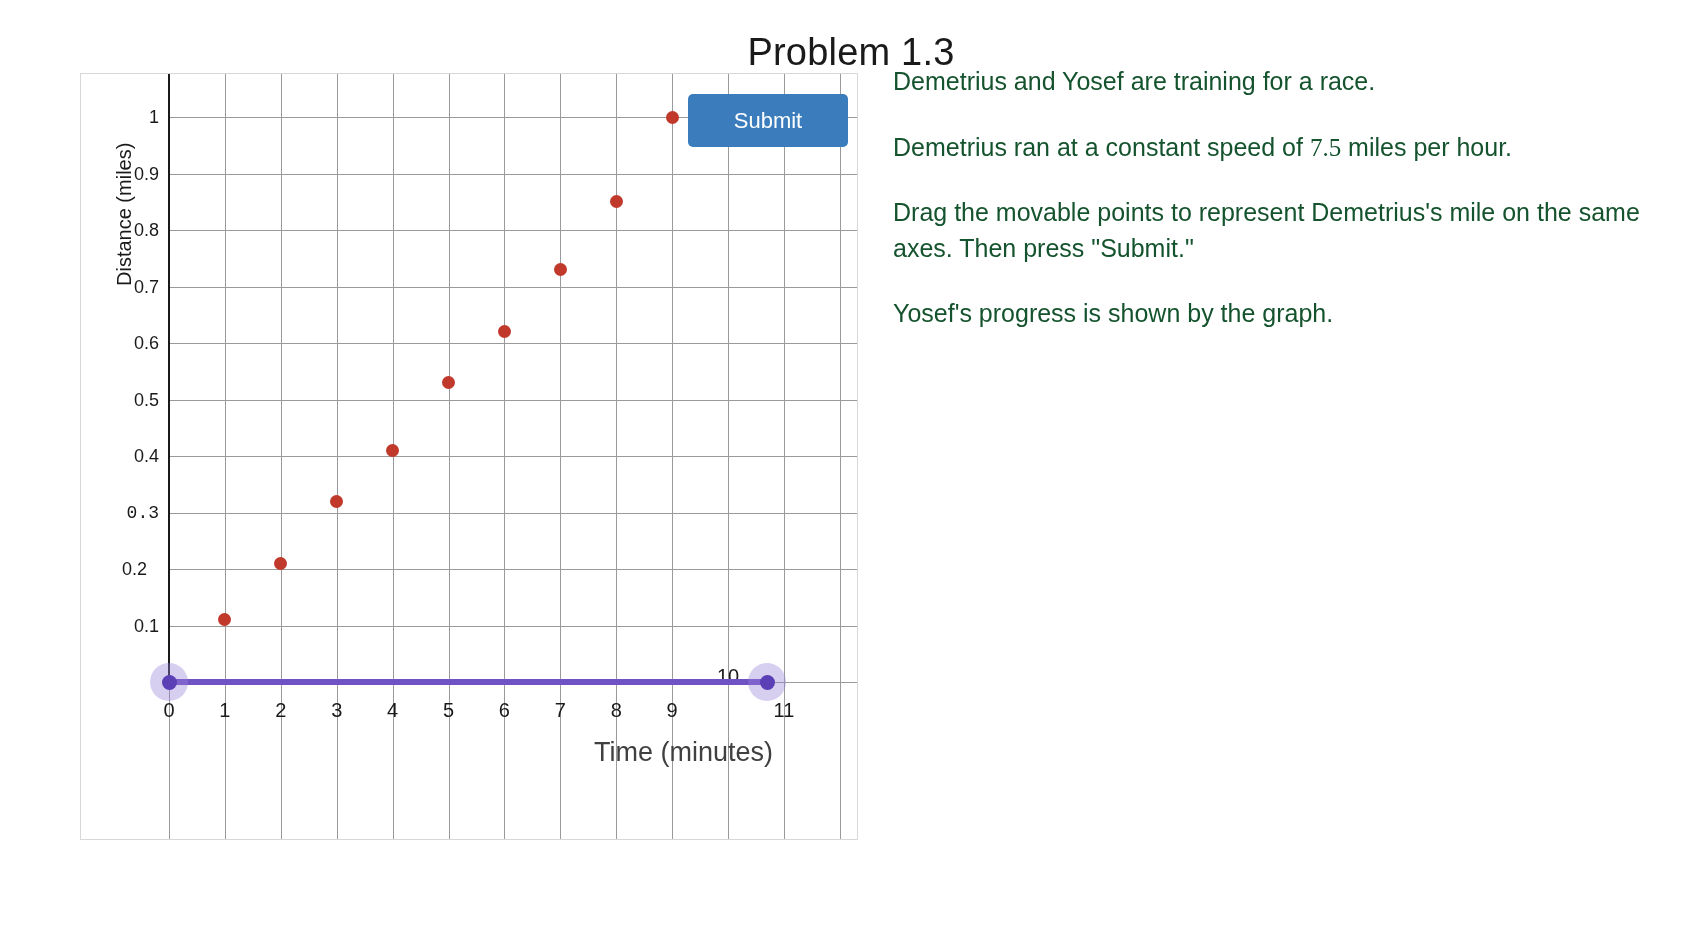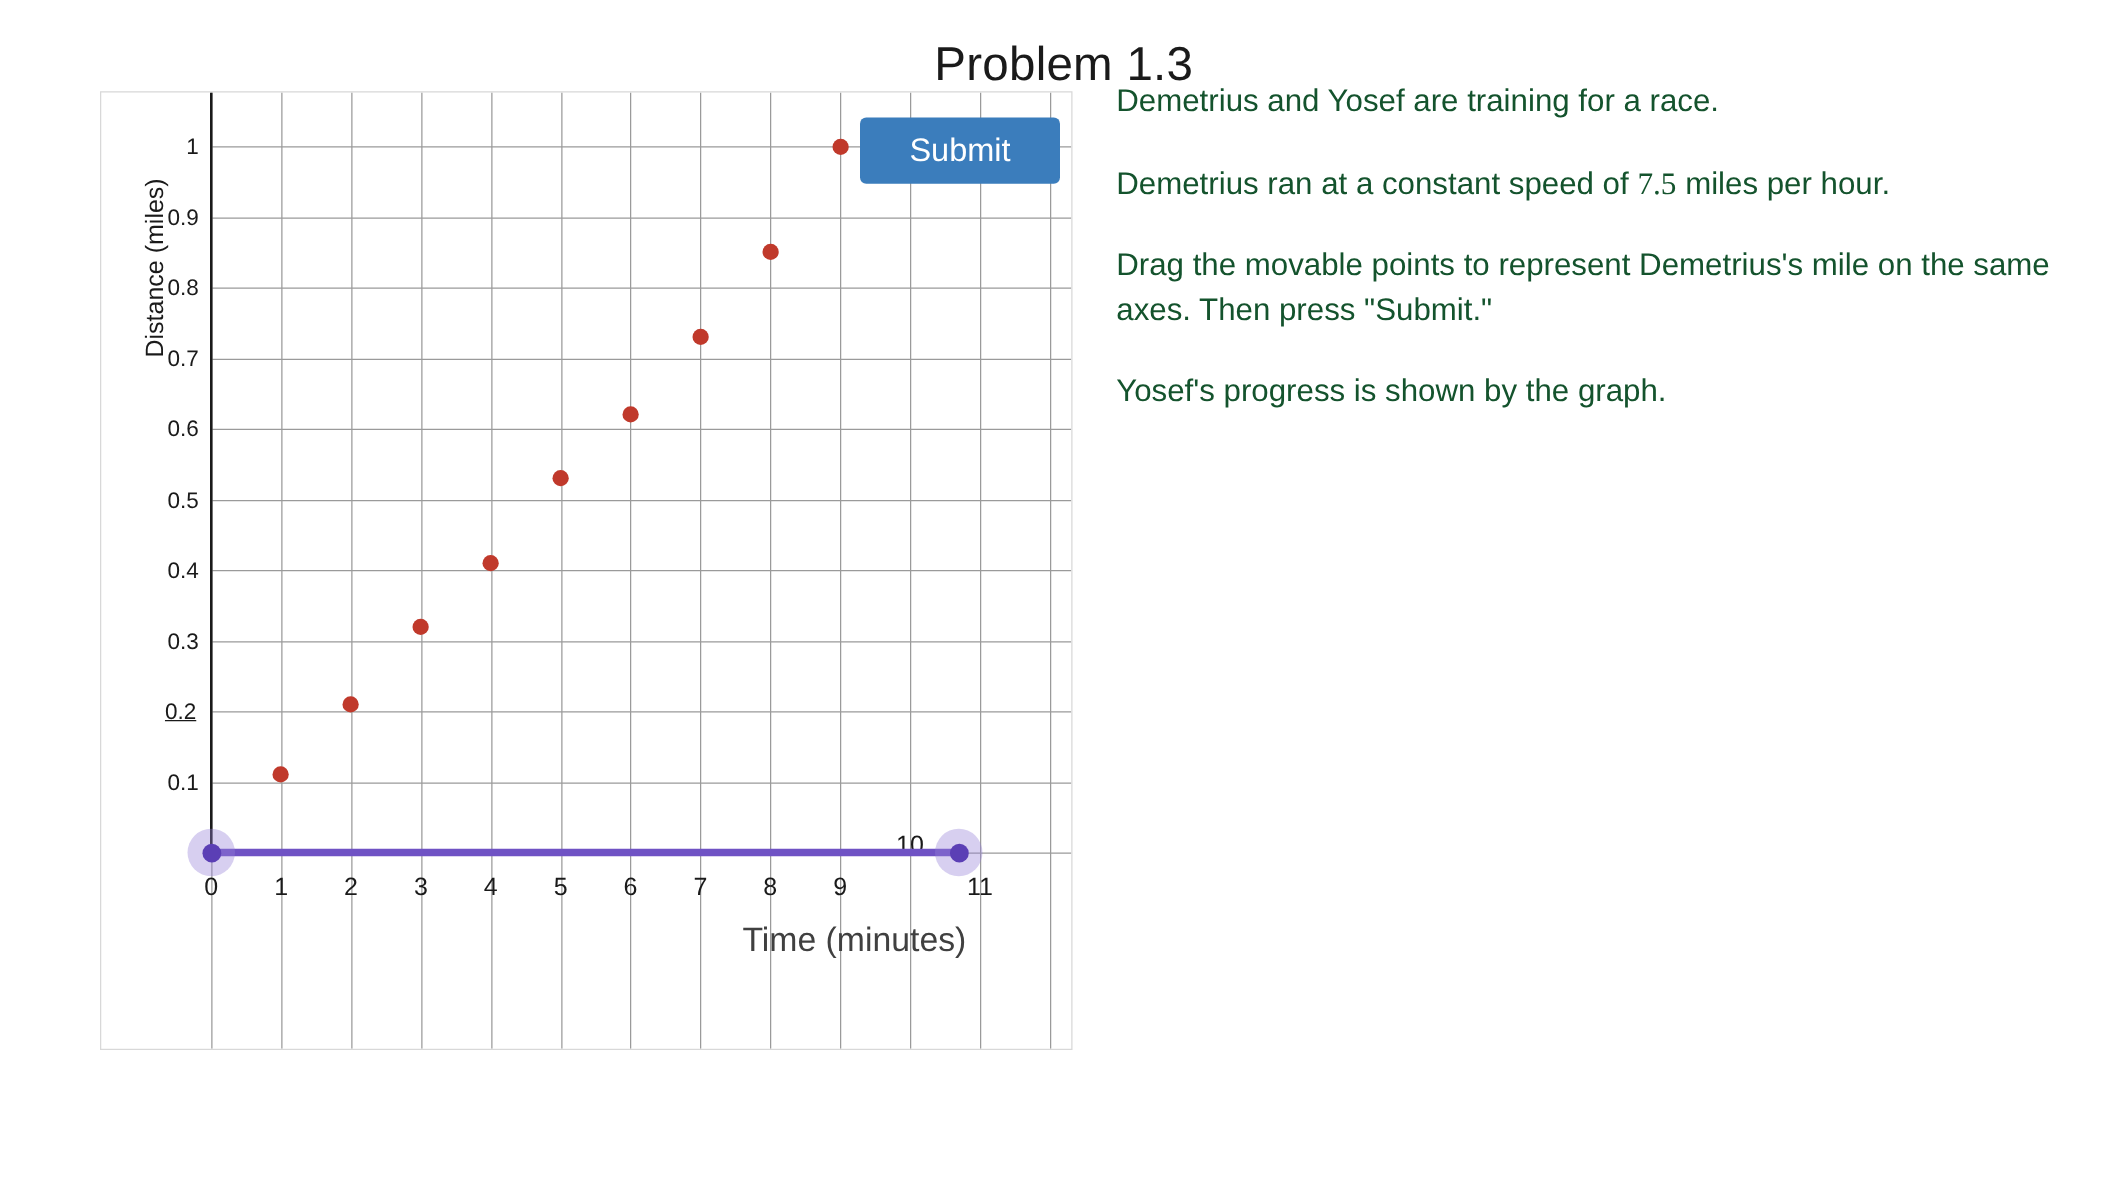--- a/index.html
+++ b/index.html
@@ -46,21 +46,21 @@
     position:absolute;width:38px;height:38px;border-radius:50%;
     background:rgba(150,130,215,.38);margin-left:-19px;margin-top:-19px;
   }
   .handle-dot{
     position:absolute;width:15px;height:15px;border-radius:50%;
     background:#5b3fb5;margin-left:-7.5px;margin-top:-7.5px;
   }
   #submit-button{
     position:absolute;left:607px;top:20px;width:160px;height:53px;
     background:#3b7dbc;border:none;border-radius:5px;color:#fff;
-    font-family:"Liberation Sans", sans-serif;font-size:26px;
+    font-family:"Liberation Sans", sans-serif;font-size:22px;
     cursor:pointer;padding:0;line-height:53px;text-align:center;
   }
   
   #prompt-panel{
     position:absolute;left:893px;top:64px;width:780px;
     font-size:25px;line-height:1.42;color:#14532d;
   }
   #prompt-panel p{margin:0 0 30px 0;}
   .math{font-family:"Liberation Serif", serif;font-size:25px;}
 </style>
@@ -91,22 +91,22 @@
       <div class="gridline h" style="top: 438.5px; left: 88px; width: 688px;"></div>
       <div class="gridline h" style="top: 382px; left: 88px; width: 688px;"></div>
       <div class="gridline h" style="top: 325.5px; left: 88px; width: 688px;"></div>
       <div class="gridline h" style="top: 269px; left: 88px; width: 688px;"></div>
       <div class="gridline h" style="top: 212.5px; left: 88px; width: 688px;"></div>
       <div class="gridline h" style="top: 156px; left: 88px; width: 688px;"></div>
       <div class="gridline h" style="top: 99.5px; left: 88px; width: 688px;"></div>
       <div class="gridline h" style="top: 43px; left: 88px; width: 688px;"></div>
       <div id="y-axis-line" style="left: 87px; top: 0px; height: 610px;"></div>
       <div class="tick-y" style="left: 18px; top: 542.5px;">0.1</div>
-      <div class="tick-y" style="left: 16px; top: 486px; text-decoration: underline;">0.2</div>
-      <div class="tick-y" style="left: 18px; top: 429.5px;">0.3</div>
+      <div class="tick-y" style="left: 6px; top: 486px;">0.2</div>
+      <div class="tick-y" style="left: 18px; top: 429.5px; font-family: Liberation Mono, monospace;">0.3</div>
       <div class="tick-y" style="left: 18px; top: 373px;">0.4</div>
       <div class="tick-y" style="left: 18px; top: 316.5px;">0.5</div>
       <div class="tick-y" style="left: 18px; top: 260px;">0.6</div>
       <div class="tick-y" style="left: 18px; top: 203.5px;">0.7</div>
       <div class="tick-y" style="left: 18px; top: 147px;">0.8</div>
       <div class="tick-y" style="left: 18px; top: 90.5px;">0.9</div>
       <div class="tick-y" style="left: 18px; top: 34px;">1</div>
       <div class="tick-x" style="left: 68px; top: 626px;">0</div>
       <div class="tick-x" style="left: 123.9px; top: 626px;">1</div>
       <div class="tick-x" style="left: 179.8px; top: 626px;">2</div>

